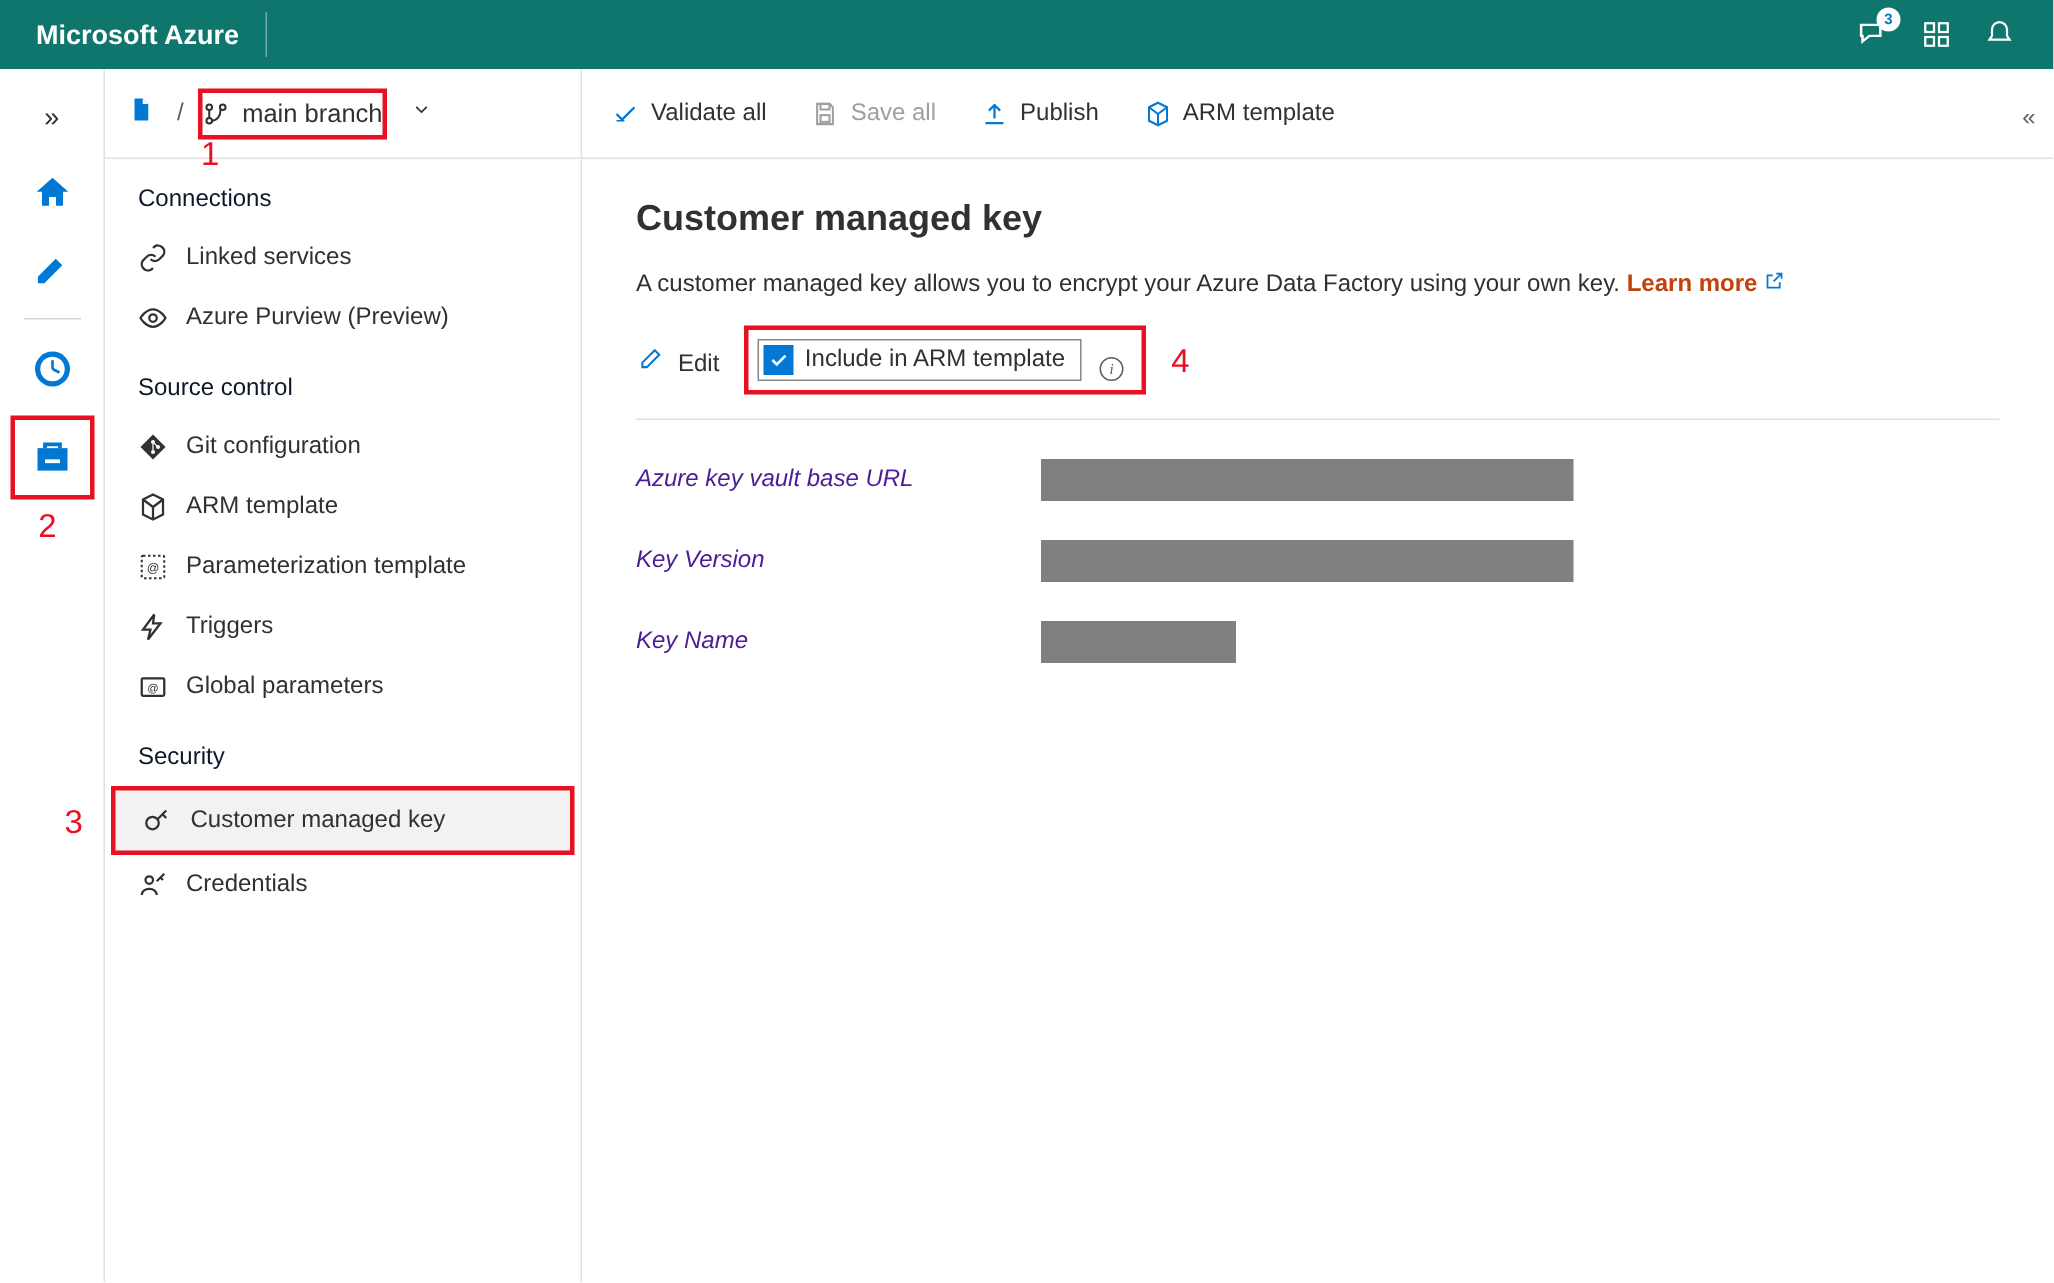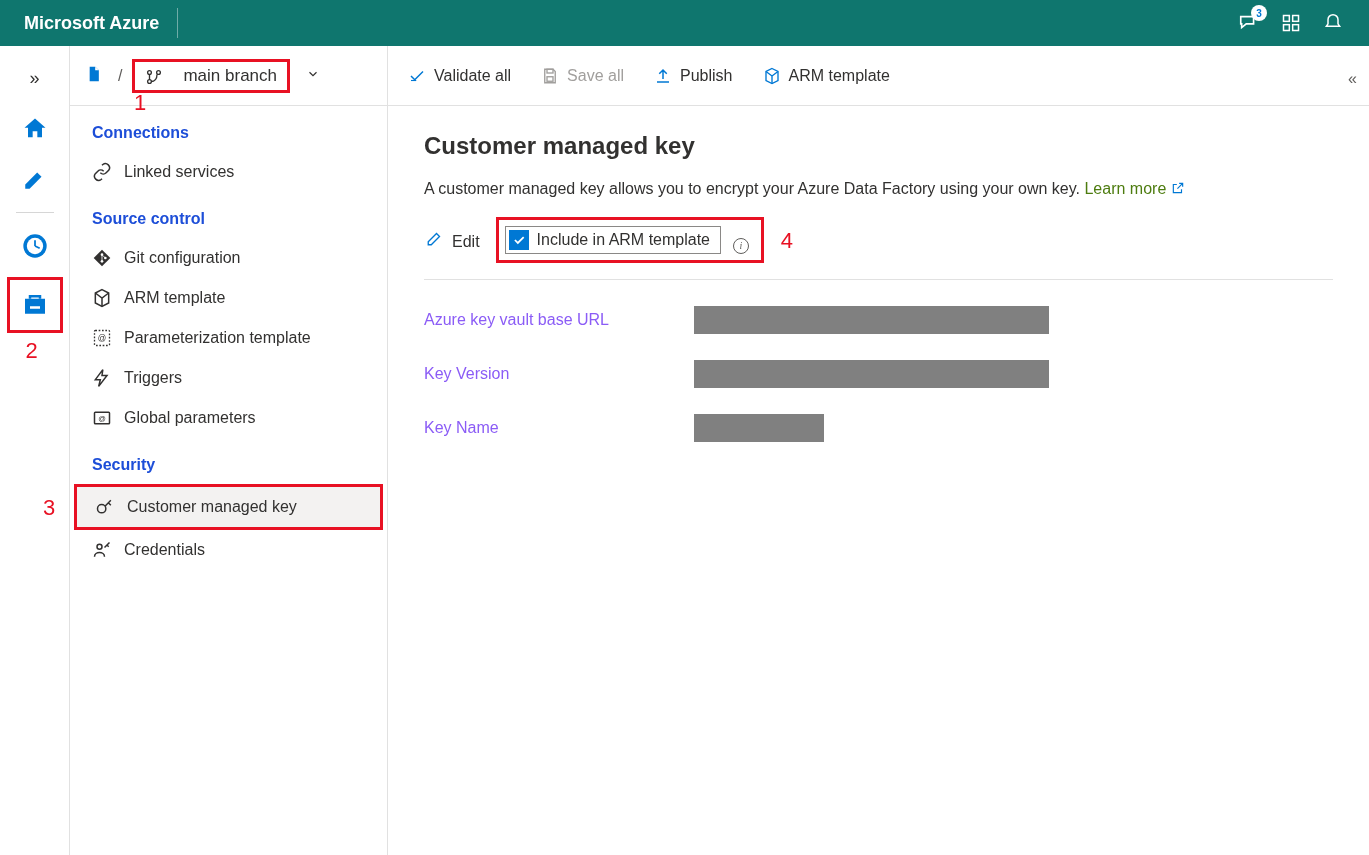--- a/index.html
+++ b/index.html
@@ -114,40 +114,40 @@
       height: 60px;
       border-bottom: 1px solid #e1e1e1;
       display: flex;
       align-items: center;
       padding: 0 16px;
       gap: 10px;
       position: relative;
     }
     .branch-box {
       border: 3px solid #e81123;
-      padding: 4px 10px;
-      display: flex;
-      align-items: flex-end;
-      gap: 20px;
+      padding: 4px 0;
+      display: flex;
+      align-items: center;
+      gap: 8px;
       font-size: 17px;
       color: #323130;
     }
     .collapse-btn {
       position: absolute;
       right: 12px;
       top: 70px;
       font-size: 16px;
       color: #605e5c;
       cursor: pointer;
     }
     .sb-section-title {
       padding: 18px 22px 10px 22px;
       font-size: 16px;
-      font-weight: 700;
-      color: #1d4ed8;
+      font-weight: 400;
+      color: #0f172a;
     }
     .sb-item {
       display: flex;
       align-items: center;
       gap: 12px;
       padding: 10px 22px;
       font-size: 16px;
       color: #323130;
       cursor: pointer;
     }
@@ -209,22 +209,23 @@
       font-weight: 600;
       color: #323130;
       margin-bottom: 20px;
     }
     .desc {
       font-size: 16px;
       color: #323130;
       margin-bottom: 18px;
     }
     .desc a {
-      color: #4d7c0f;
+      color: #c2410c;
       text-decoration: none;
+      font-weight: bold;
     }
     .ext-icon {
       display: inline-block;
       vertical-align: middle;
     }
     .action-row {
       display: flex;
       align-items: center;
       gap: 14px;
       padding-bottom: 16px;
@@ -276,21 +277,22 @@
       font-family: serif;
     }
     .field-row {
       display: flex;
       align-items: center;
       margin-top: 26px;
     }
     .field-label {
       width: 270px;
       font-size: 16px;
-      color: #8b5cf6;
+      color: #4c1d95;
+      font-style: italic;
     }
     .field-value {
       height: 28px;
       background: #808080;
     }
     .fv-wide { width: 355px; }
     .fv-med { width: 130px; }
   </style>
 </head>
 <body>
@@ -385,20 +387,29 @@
     <span class="collapse-btn">«</span>
 
     <div class="sb-section-title">Connections</div>
     <div class="sb-item">
       <span class="sb-item-icon">
           <svg width="20" height="20" viewBox="0 0 24 24" fill="none" stroke="#323130" stroke-width="1.8">
             <path d="M10 13a5 5 0 007 0l3-3a5 5 0 00-7-7l-1 1M14 11a5 5 0 00-7 0l-3 3a5 5 0 007 7l1-1"></path>
           </svg>
         </span>
       <span>Linked services</span>
+    </div>
+    <div class="sb-item">
+      <span class="sb-item-icon">
+          <svg width="20" height="20" viewBox="0 0 24 24" fill="none" stroke="#323130" stroke-width="1.8">
+            <path d="M2 12s4-7 10-7 10 7 10 7-4 7-10 7-10-7-10-7z"></path>
+            <circle cx="12" cy="12" r="3"></circle>
+          </svg>
+        </span>
+      <span>Azure Purview (Preview)</span>
     </div>
 
     <div class="sb-section-title">Source control</div>
     <div class="sb-item">
       <span class="sb-item-icon">
           <svg width="20" height="20" viewBox="0 0 24 24" fill="#323130">
             <path d="M12 2l10 10-10 10L2 12z"></path>
             <circle cx="12" cy="8" r="1.6" fill="#fff"></circle>
             <circle cx="12" cy="16" r="1.6" fill="#fff"></circle>
             <circle cx="16" cy="12" r="1.6" fill="#fff"></circle>

